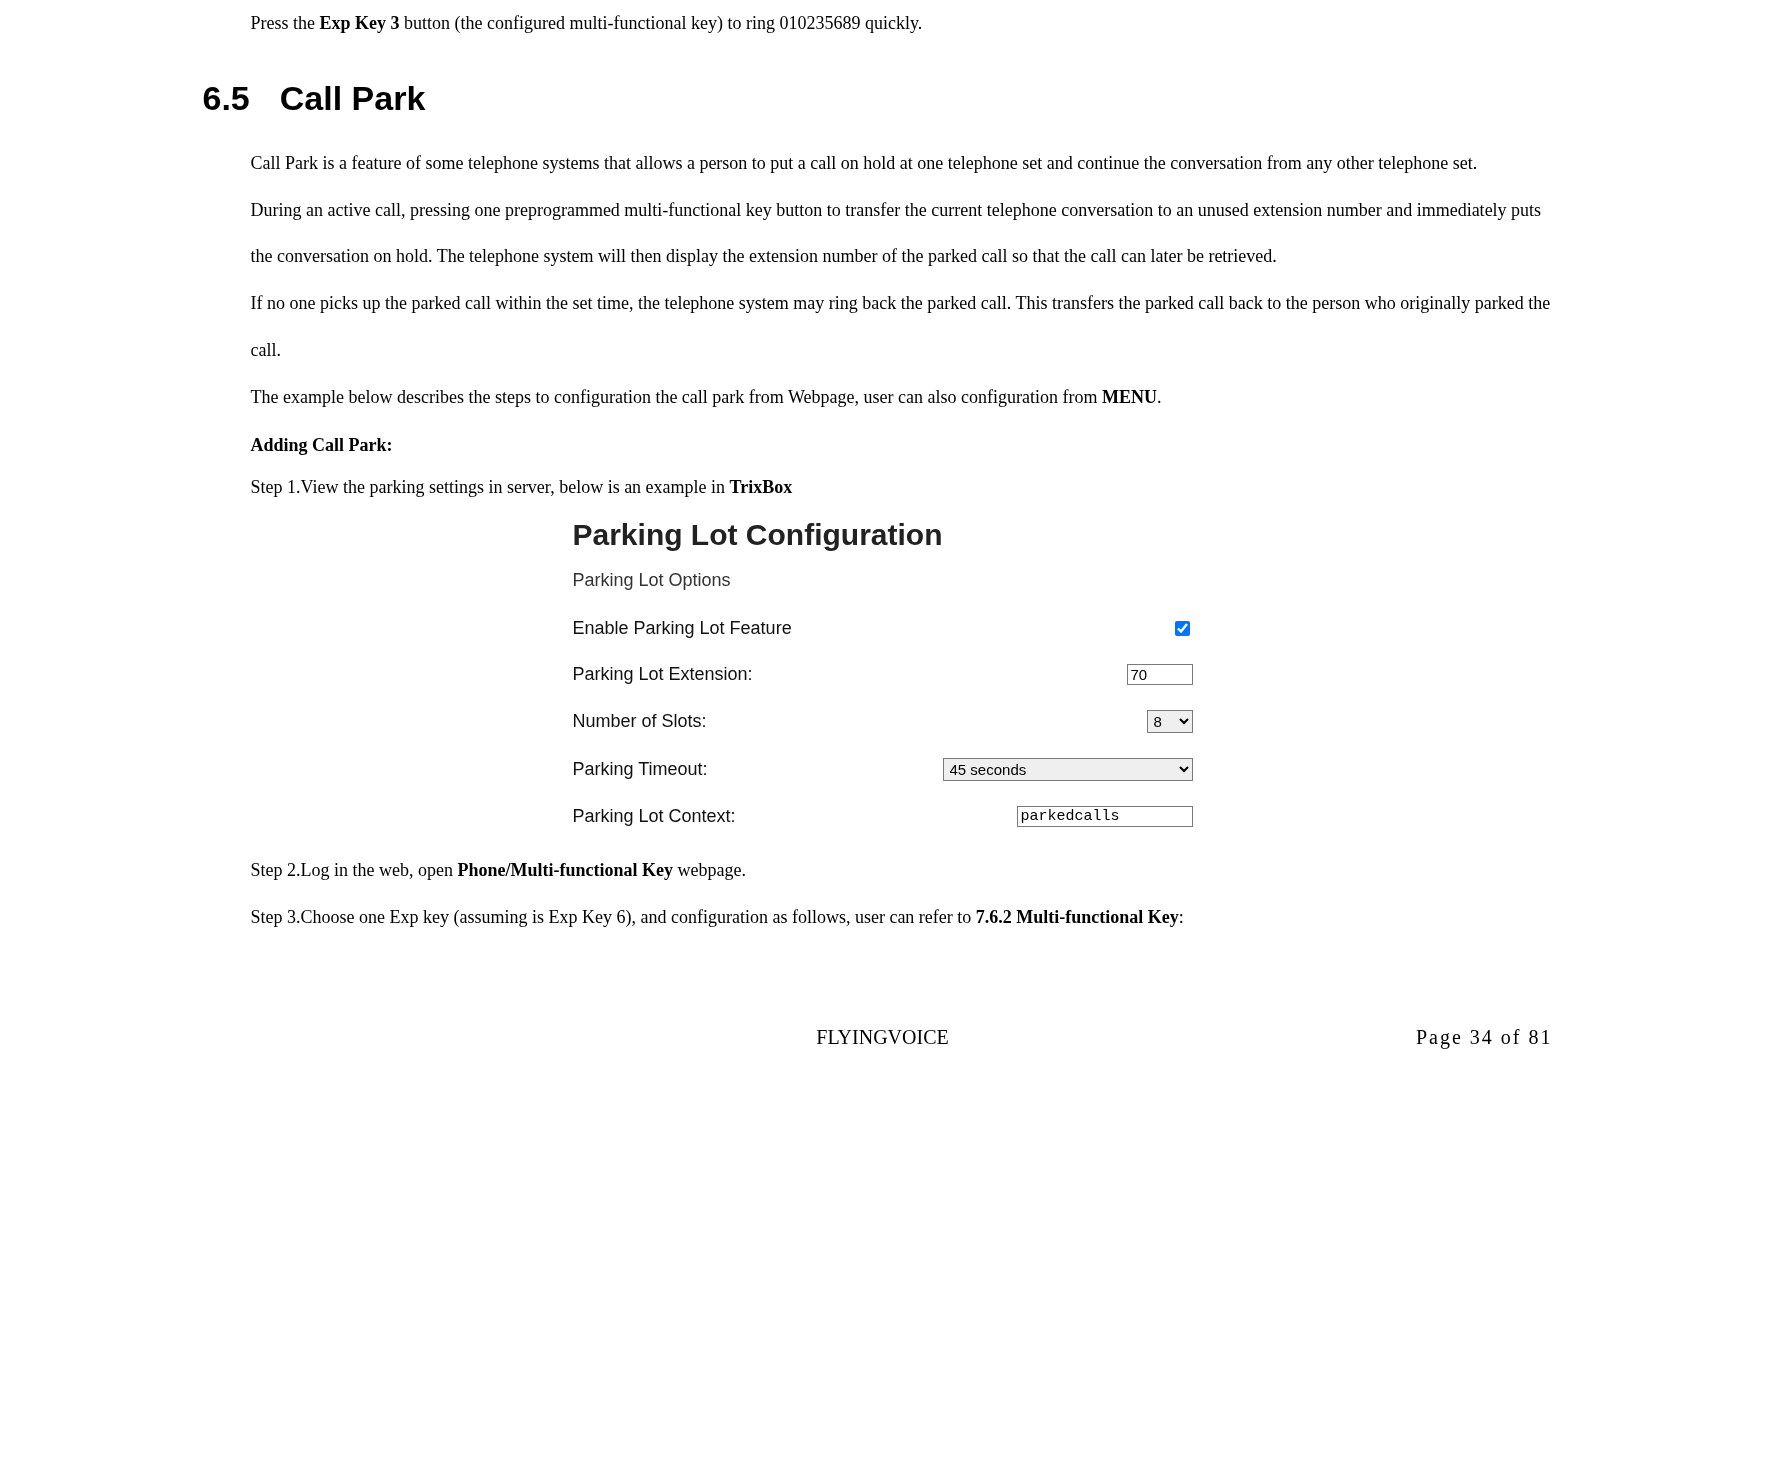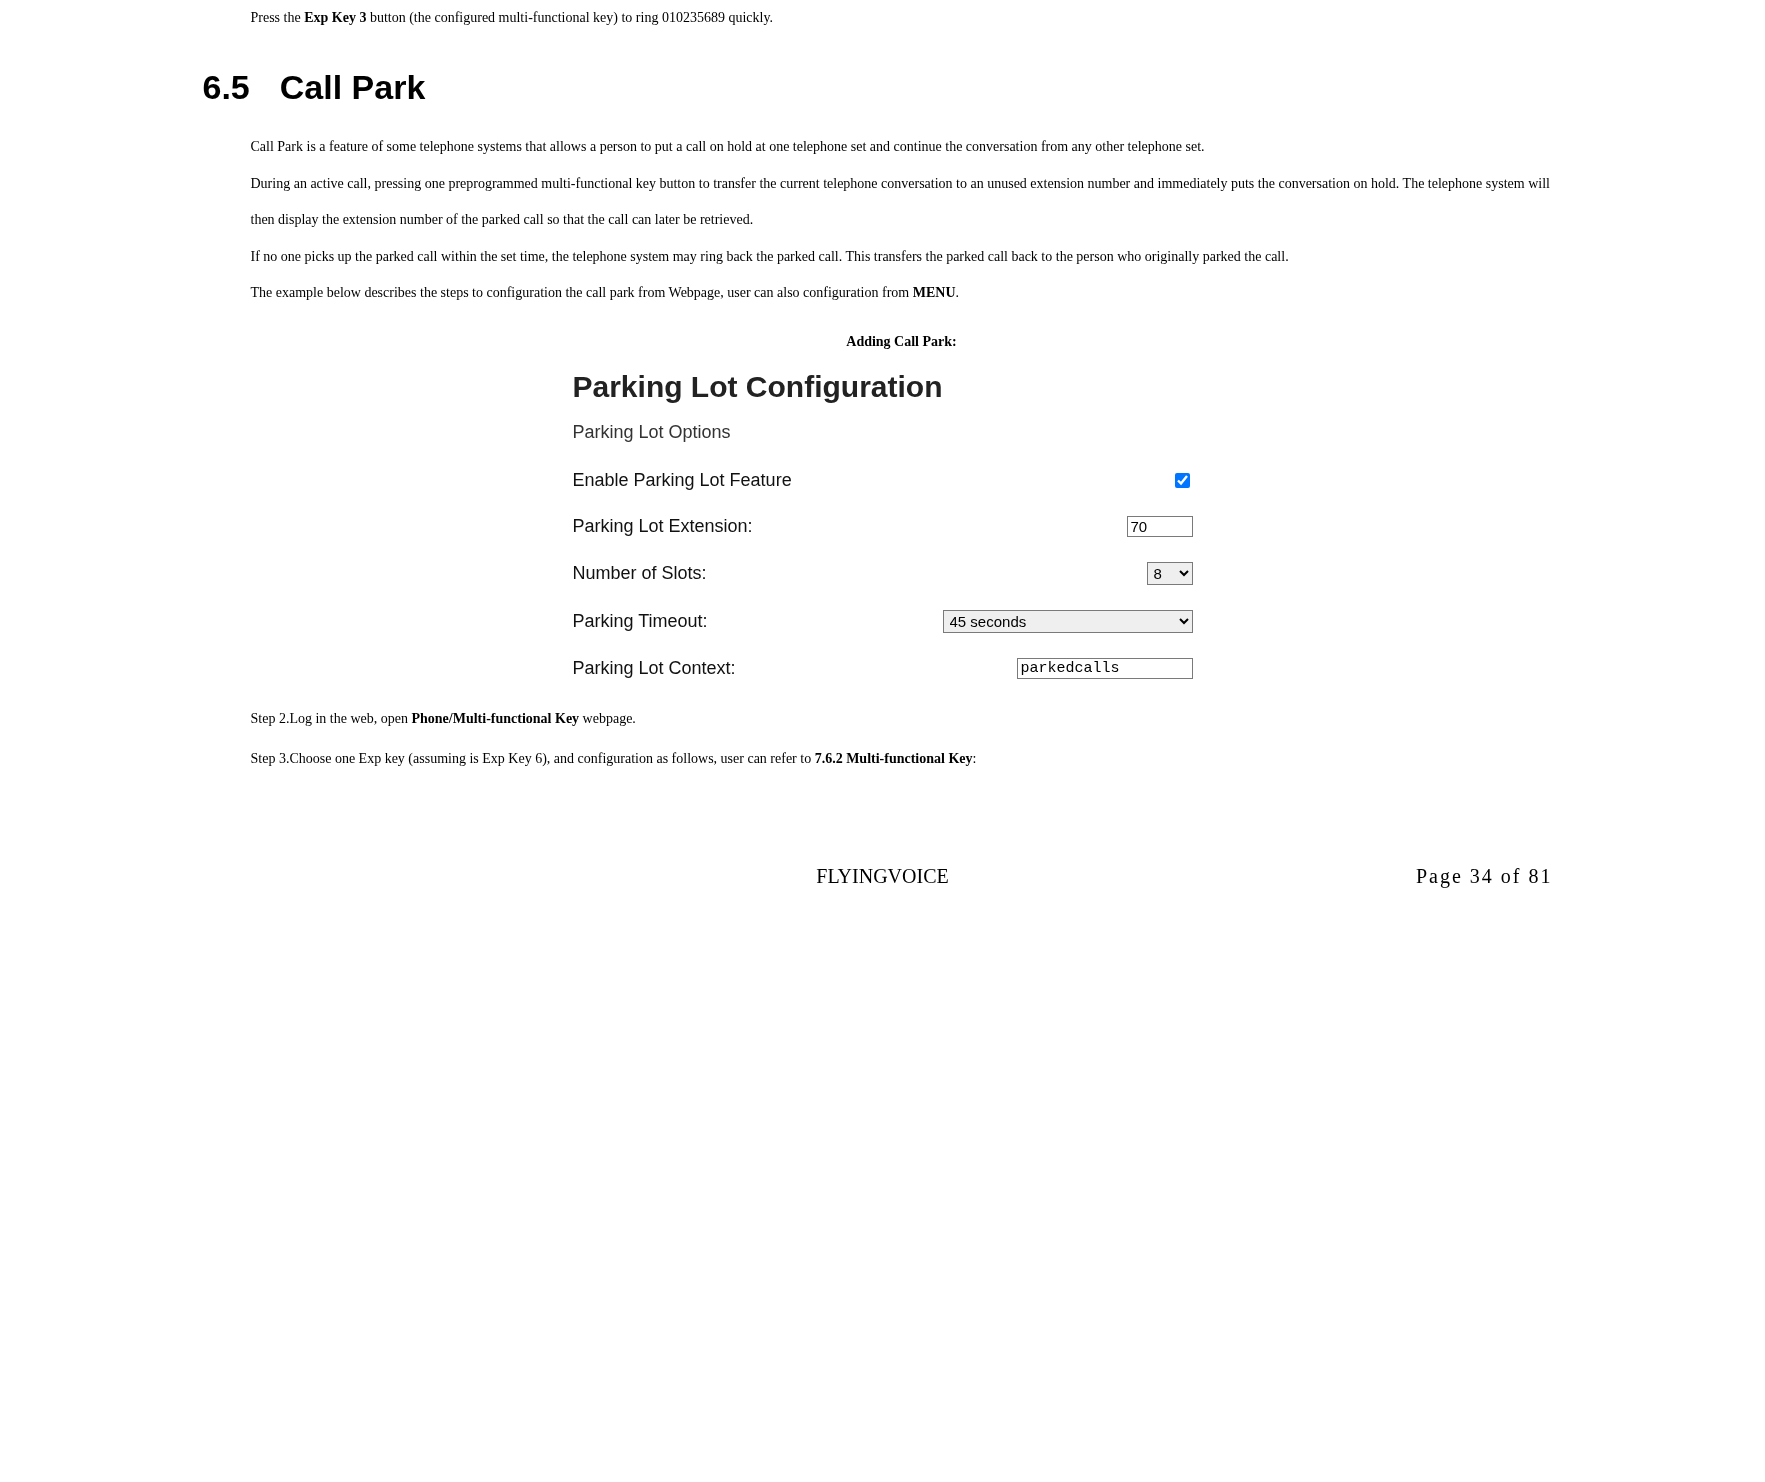--- a/index.html
+++ b/index.html
@@ -1,19 +1,19 @@
 <!DOCTYPE html>
 <html><head>
 <meta charset="utf-8">
 <style>
   html,body{margin:0;padding:0;background:#fff;color:#000;
     font-family:"Times New Roman",Times,serif;}
   .page{width:1360px;margin:0 auto;padding:0 0 40px 0;position:relative;}
   .indent{margin-left:48px;margin-right:10px;}
-  .p{font-size:14px;line-height:2.6;}
+  .p{font-size:18px;line-height:2.6;}
   .h{font-weight:700;}
   .sec-row{display:flex;align-items:baseline;margin:32px 0 22px 0;}
   .sec-num{font-size:34px;font-weight:700;font-family:Arial,Helvetica,sans-serif;
     margin-right:30px;}
   .sec-title{font-size:34px;font-weight:700;font-family:Arial,Helvetica,sans-serif;}
   .figure{margin:16px auto 26px auto;width:620px;border:0;}
   .fig-title{font-family:Arial,Helvetica,sans-serif;font-size:30px;font-weight:700;
     color:#222;margin:6px 0 18px 0;}
   .fig-sub{font-family:Arial,Helvetica,sans-serif;font-size:18px;font-weight:400;
     color:#333;margin:0 0 24px 0;}
@@ -53,22 +53,25 @@
   </div>
 
   <div class="p indent">Call Park is a feature of some telephone systems that allows a person to put a call on hold at one telephone set and continue the conversation from any other telephone set.</div>
   <div class="p indent">During an active call, pressing one preprogrammed multi-functional key button to transfer the current telephone conversation to an unused extension number and immediately puts the conversation on hold. The telephone system will then display the extension number of the parked call so that the call can later be retrieved.</div>
   <div class="p indent">If no one picks up the parked call within the set time, the telephone system may ring back the parked call. This transfers the parked call back to the person who originally parked the call.</div>
 
   <div class="p indent">
     <span>The example below describes the steps to configuration the call park from Webpage, user can also configuration from </span><span class="h">MENU</span><span>.</span>
   </div>
 
-  <div class="p indent h" style="line-height:1.6;margin-top:20px;text-align:center;">Adding Call Park:</div>
+  <div class="p indent h" style="line-height:1.6;margin-top:10px;">Adding Call Park:</div>
 
+  <div class="p indent" style="line-height:1.6;margin-top:14px;">
+    <span>Step 1.View the parking settings in server, below is an example in </span><span class="h">TrixBox</span>
+  </div>
 
   <div class="figure">
     <div class="fig-title">Parking Lot Configuration</div>
     <div class="fig-sub">Parking Lot Options</div>
 
     <div class="opt-row">
       <div class="opt-label">Enable Parking Lot Feature</div>
       <div class="right-col">
           <div class="ctl">
         <input type="checkbox" checked="" style="">

